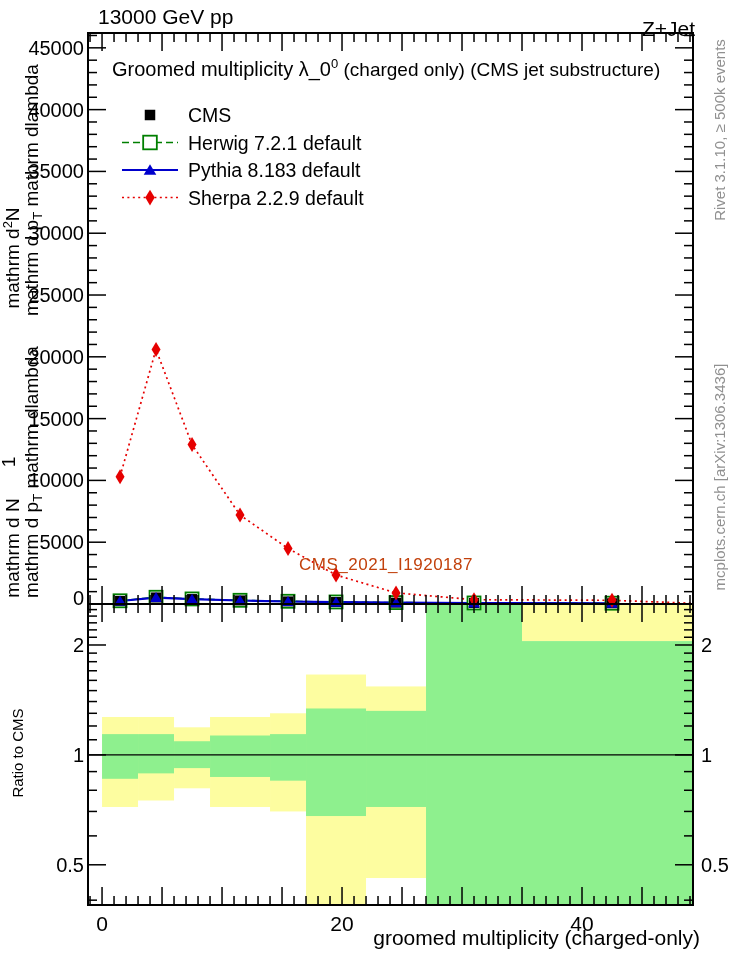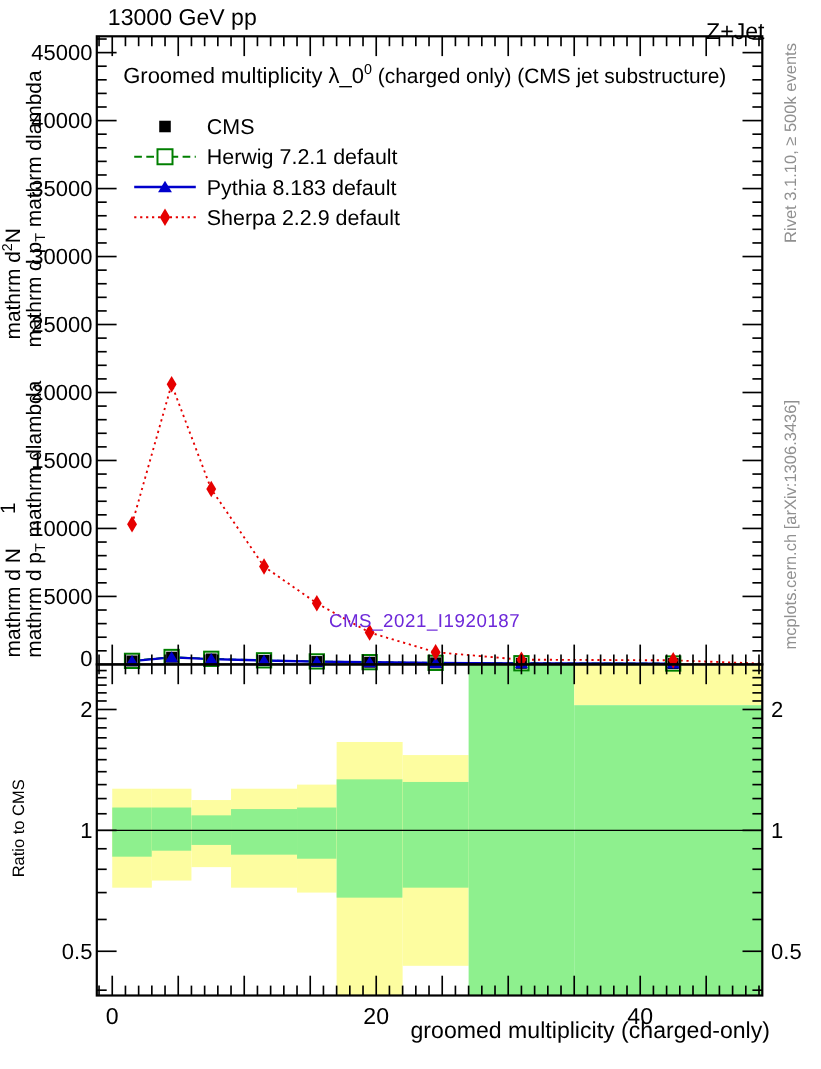--- a/index.html
+++ b/index.html
@@ -7,21 +7,21 @@
     position:relative;width:746px;height:972px;background:#fff;overflow:hidden;
     font-family:"Liberation Sans", sans-serif;color:#000;
   }
   .abs{position:absolute;white-space:nowrap;}
   .rot{transform:translate(-50%,-50%) rotate(-90deg);transform-origin:center;}
   .hdr{font-size:21px;text-align:right;}
   .title-big{font-size:20px;}
   .title-sup{font-size:13px;position:relative;top:-8px;}
   .title-small{font-size:19px;}
   .gray{color:#909090;}
-  .wm{color:#6d28d9;font-size:17px;letter-spacing:.5px;}
+  .wm{color:#c2410c;font-size:17px;letter-spacing:.5px;}
   .ylab{font-size:19px;}
   .sub{font-size:13px;position:relative;top:4px;}
   .sup2{font-size:13px;position:relative;top:-7px;}
   .ratiolab{font-size:15px;}
   .sidenote{font-size:15px;}
   .xtitle{font-size:21px;}
   svg{position:absolute;left:0;top:0;}
 </style>
 </head>
 <body>

